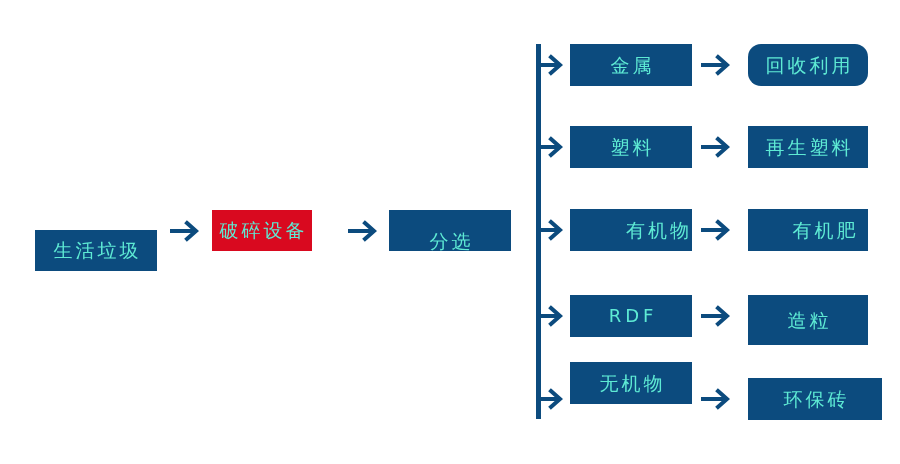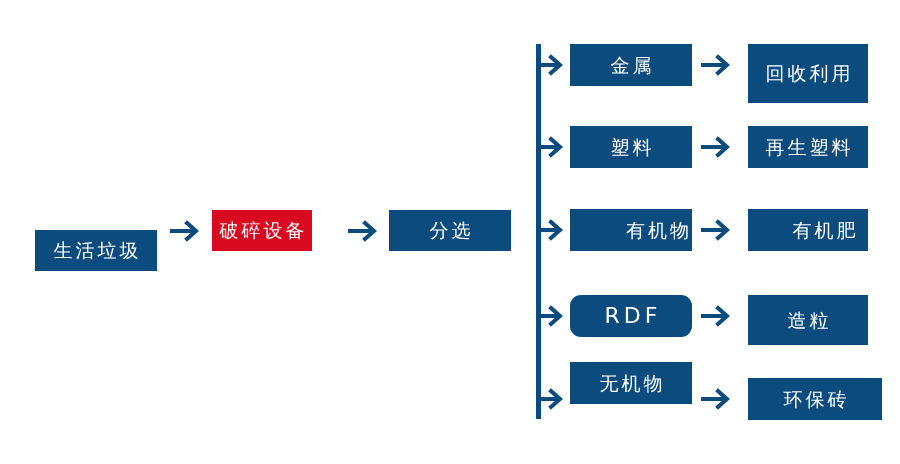--- a/index.html
+++ b/index.html
@@ -18,33 +18,33 @@
     position: relative;
     width: 900px;
     height: 464px;
     background: #ffffff;
   }
   .node {
     position: absolute;
     display: flex;
     align-items: center;
     justify-content: center;
-    color: #ffffff;
+    color: #5eead4;
     font-size: 19px;
     letter-spacing: 3px;
     text-indent: 3px;
     line-height: 1;
     font-weight: 400;
     box-sizing: border-box;
     white-space: nowrap;
     user-select: none;
   }
   .node.blue  { background: #0c4b7e; }
   .node.red   { background: #d9091f; }
-  .node.latin { letter-spacing: 4px; text-indent: 4px; font-size: 22px; border-radius: 11px; }
+  .node.latin { letter-spacing: 4px; text-indent: 4px; font-size: 18px; }
 
   .arrow {
     position: absolute;
     display: block;
     line-height: 0;
   }
   .arrow svg { display: block; }
 
   .trunk {
     position: absolute;
@@ -69,21 +69,21 @@
   <div class="node red" style="left:212px; top:210px; width:100px; height:41px;">
     <span>破碎设备</span>
   </div>
 
   <div class="arrow" style="left:348px; top:220px; width:32px; height:22px;">
     <svg width="32" height="22" viewBox="0 0 32 22" aria-hidden="true">
       <path d="M1 11 H24 M17 3 L26 11 L17 19" stroke="#0c4b7e" stroke-width="4" fill="none" stroke-linecap="square" stroke-linejoin="miter"></path>
     </svg>
   </div>
 
-  <div class="node blue" style="left:389px; top:210px; width:122px; height:41px;">
+  <div class="node blue" style="left:389px; top:210px; width:122px; height:41px;align-items:flex-end;">
     <span>分选</span>
   </div>
 
   <div class="trunk" style="left:536px; top:44px; width:5px; height:375px;"></div>
 
   <div class="arrow" style="left:538px; top:54px; width:28px; height:22px;">
     <svg width="28" height="22" viewBox="0 0 28 22" aria-hidden="true">
       <path d="M0 11 H20 M13 3 L22 11 L13 19" stroke="#0c4b7e" stroke-width="4" fill="none" stroke-linecap="square" stroke-linejoin="miter"></path>
     </svg>
   </div>
@@ -91,21 +91,21 @@
   <div class="node blue" style="left:570px; top:44px; width:122px; height:42px;">
     <span>金属</span>
   </div>
 
   <div class="arrow" style="left:701px; top:54px; width:32px; height:22px;">
     <svg width="32" height="22" viewBox="0 0 32 22" aria-hidden="true">
       <path d="M1 11 H24 M17 3 L26 11 L17 19" stroke="#0c4b7e" stroke-width="4" fill="none" stroke-linecap="square" stroke-linejoin="miter"></path>
     </svg>
   </div>
 
-  <div class="node blue" style="left:748px; top:44px; width:120px; height:59px;">
+  <div class="node blue" style="left:748px; top:44px; width:120px; height:42px;border-radius:13px;">
     <span>回收利用</span>
   </div>
 
   <div class="arrow" style="left:538px; top:136px; width:28px; height:22px;">
     <svg width="28" height="22" viewBox="0 0 28 22" aria-hidden="true">
       <path d="M0 11 H20 M13 3 L22 11 L13 19" stroke="#0c4b7e" stroke-width="4" fill="none" stroke-linecap="square" stroke-linejoin="miter"></path>
     </svg>
   </div>
 
   <div class="node blue" style="left:570px; top:126px; width:122px; height:42px;">

